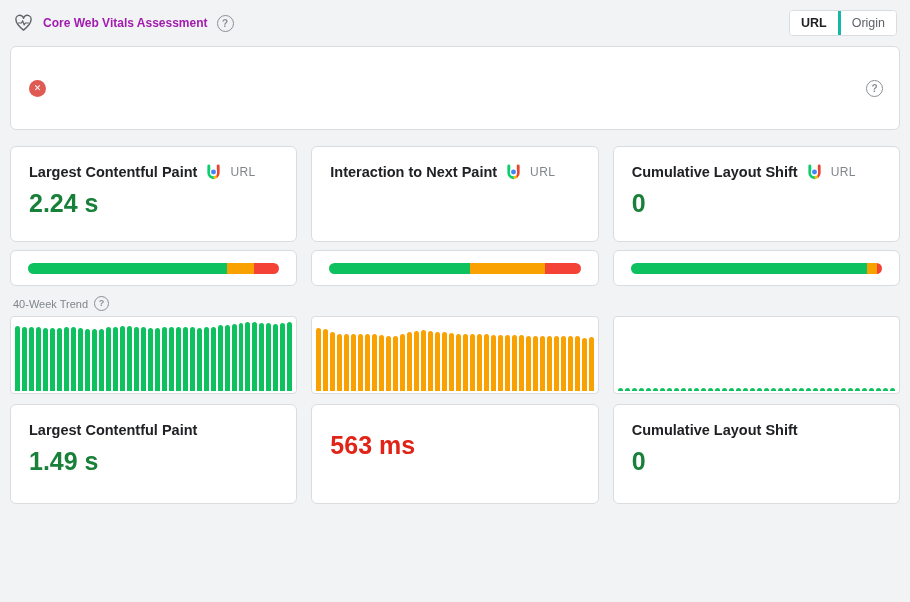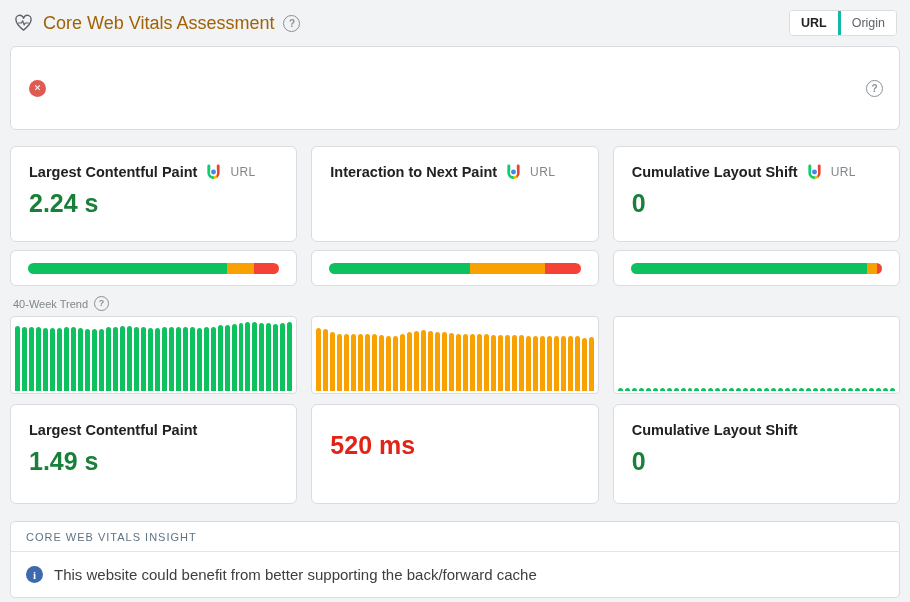--- a/index.html
+++ b/index.html
@@ -9,21 +9,21 @@
     font-family:"Liberation Sans",sans-serif;
     color:#3c4043;
     position:relative;
     overflow:hidden;
   }
   .wrap{padding:0 10px;}
 
   
   .header{height:46px;display:flex;align-items:center;padding:0 3px;}
   .header-left{display:flex;align-items:center;gap:9px;}
-  .page-title{font-size:18px;font-weight:400;color:#a16207;}
+  .page-title{font-size:12px;font-weight:700;color:#a21caf;}
   .heart-icon svg{display:block;}
   .help-icon{
     width:15px;height:15px;border:1.4px solid #8a9097;border-radius:50%;
     color:#8a9097;font-size:10px;font-weight:700;line-height:15px;
     display:inline-flex;align-items:center;justify-content:center;flex:0 0 auto;
     cursor:pointer;
   }
   .toggle{margin-left:auto;display:flex;border:1px solid #dadce0;border-radius:4px;background:#fff;overflow:hidden;}
   .toggle-btn{padding:5px 11px;font-size:12.5px;color:#5f6368;background:#fff;border:none;cursor:pointer;font-family:inherit;}
   .toggle-btn.active{color:#202124;font-weight:700;}
@@ -327,31 +327,24 @@
   </div>
 
   <div class="grid3 metrics-row2">
     <div class="card metric-card tall">
       <div class="metric-head">
         <span class="metric-label">Largest Contentful Paint</span>
       </div>
       <div class="metric-value v-good">1.49 s</div>
     </div>
     <div class="card metric-card tall">
-      <div class="metric-value v-poor">520 ms</div>
+      <div class="metric-value v-poor">563 ms</div>
     </div>
     <div class="card metric-card tall">
       <div class="metric-head">
         <span class="metric-label">Cumulative Layout Shift</span>
       </div>
       <div class="metric-value v-good">0</div>
     </div>
   </div>
 
-  <div class="card insight-card">
-    <div class="insight-head">CORE WEB VITALS INSIGHT</div>
-    <div class="insight-body">
-      <span class="info-icon">i</span>
-      <span>This website could benefit from better supporting the back/forward cache</span>
-    </div>
-  </div>
 
 </div>
 
 </body></html>

